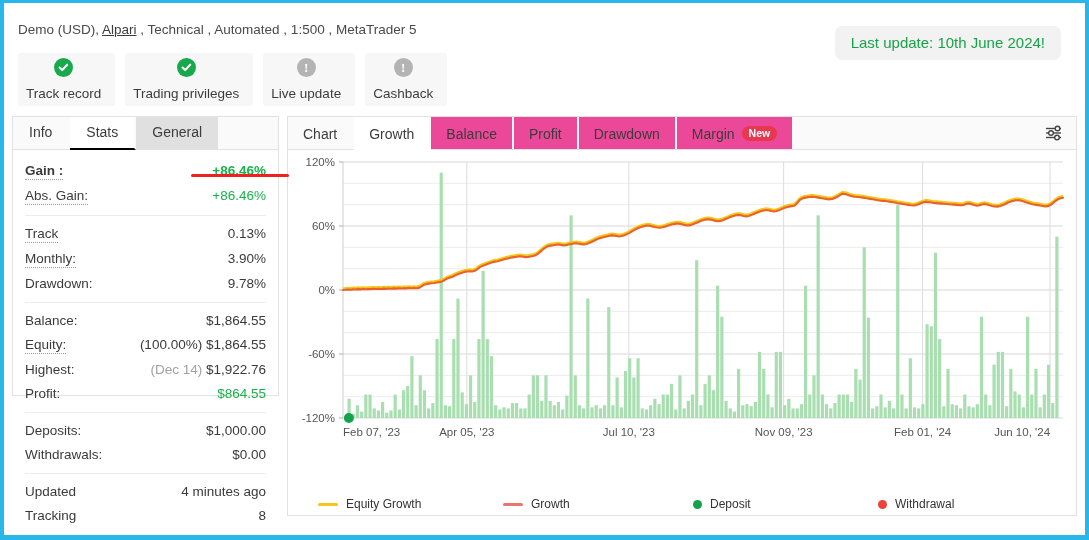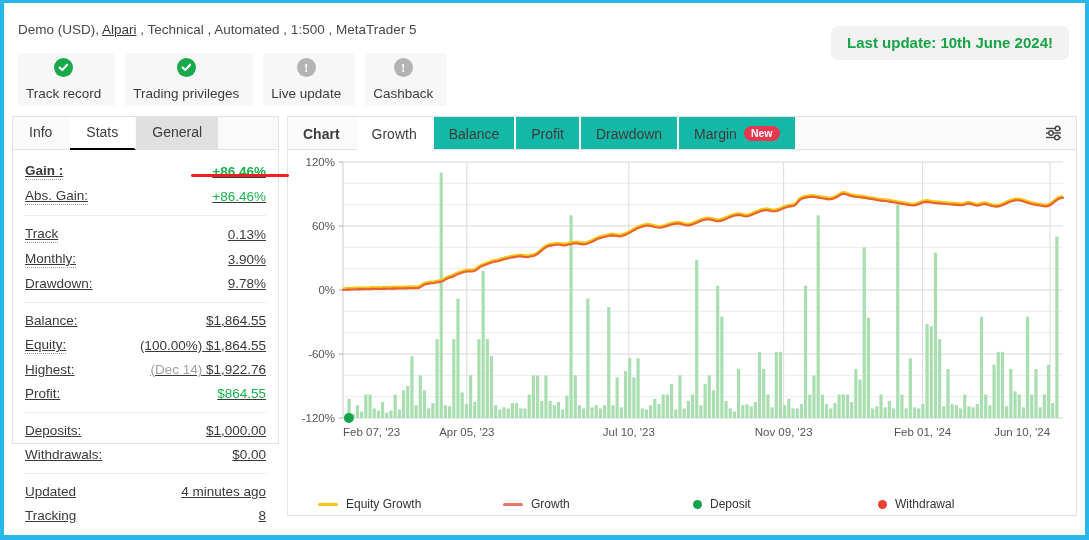--- a/index.html
+++ b/index.html
@@ -26,24 +26,24 @@
     letter-spacing: -0.1px; line-height: 30px;
   }
   .subtitle {
     margin-top: 12px;
     font-size: 13.5px; color: #4a4a4a; line-height: 18px;
   }
   .subtitle a.broker {
     color: #3c3c3c; text-decoration: underline; cursor: pointer;
   }
   .last-update {
-    position: absolute; right: 16px; top: 23px;
+    position: absolute; right: 24px; top: 23px;
     background: #f2f2f2; border-radius: 7px;
     padding: 8px 16px 9px 16px;
-    color: #18a347; font-size: 15px; font-weight: bold;
+    color: #18a347; font-size: 15px; font-weight: normal;
     white-space: nowrap;
   }
 
   
   .badges { display: flex; gap: 10px; margin-top: 14px; }
   .badge {
     display: flex; align-items: center; gap: 9px;
     background: #f7f7f7; border-radius: 3px;
     padding: 5px 14px 5px 8px;
     font-size: 13.5px; color: #3c3c3c;
@@ -69,43 +69,42 @@
     padding: 10px 8px 0 8px;
     align-items: stretch;
   }
 
   
   .left-panel {
     width: 267px; flex: 0 0 267px;
     background: #ffffff;
     border: 1px solid #e2e2e2;
     position: relative;
-    height: 328px;
+    height: 280px;
   }
   .ptabs {
     display: flex; background: #fafafa;
     border-bottom: 1px solid #e2e2e2;
     height: 33px;
   }
   .ptab {
     padding: 7px 16px 6px 16px;
     font-size: 14px; color: #3c3c3c;
     background: #e0e0e0; cursor: pointer;
     border-right: 2px solid #fafafa;
   }
   .ptab.plain { background: #fafafa; }
   .ptab.active { background: #ffffff; border-bottom: 2px solid #000000; margin-bottom: -1px; }
 
   .stats { padding: 9px 12px 0 12px; }
   .srow {
-    display: flex; justify-content: space-between; align-items: center;
+    display: flex; justify-content: space-between; align-items: flex-start;
     font-size: 13.5px; color: #3a3a3a;
     padding: 3px 0 4px 0;
     line-height: 17px;
-    text-decoration: underline;
   }
   .srow .k { color: #3a3a3a; }
   .srow .k.dotted { border-bottom: 1px dotted #9a9a9a; cursor: help; }
   .srow .v { color: #3a3a3a; white-space: nowrap; }
   .srow.bold .k, .srow.bold .v { font-weight: bold; }
   .v.green { color: #18b24a; }
   .v.green-b { color: #18b24a; font-weight: bold; }
   .muted { color: #a2a2a2; }
   .sdiv { height: 1px; background: #ececec; margin: 6px 0 6px 0; }
 
@@ -128,26 +127,26 @@
     display: flex; flex-direction: column;
   }
   .ctabs-bar {
     display: flex; align-items: stretch;
     background: #fafafa; border-bottom: 1px solid #e2e2e2;
     height: 33px; position: relative;
   }
   .ctab {
     padding: 7px 15px 6px 15px;
     font-size: 14px; color: #3c3c3c;
-    background: #14b8a6; cursor: pointer;
+    background: #ec4899; cursor: pointer;
     border-right: 2px solid #fafafa;
     display: flex; align-items: center; gap: 7px;
     white-space: nowrap;
   }
-  .ctab.plain { background: #fafafa; font-weight: bold; }
+  .ctab.plain { background: #fafafa; }
   .ctab.active { background: #ffffff; border-bottom: 1px solid #ffffff; margin-bottom: -1px; }
   .newbadge {
     background: #e8384f; color: #ffffff;
     font-size: 10.5px; font-weight: bold;
     border-radius: 9px; padding: 2px 7px 2px 7px;
     line-height: 11px;
   }
   .settings-btn {
     margin-left: auto; width: 44px;
     display: flex; align-items: center; justify-content: center;

